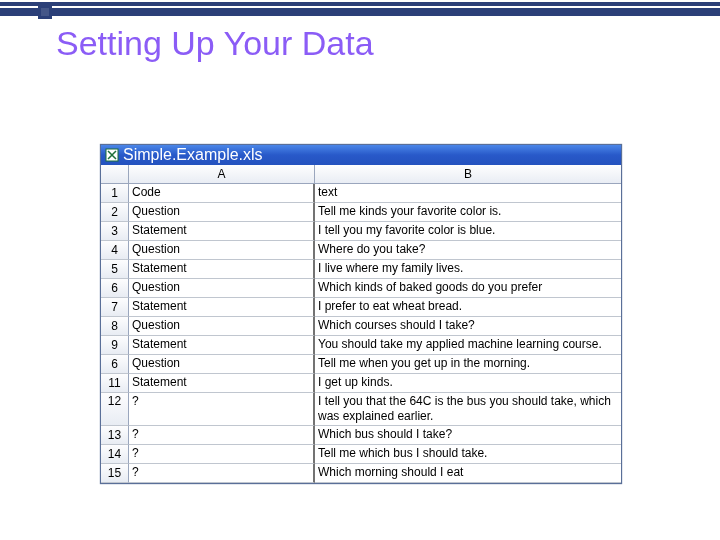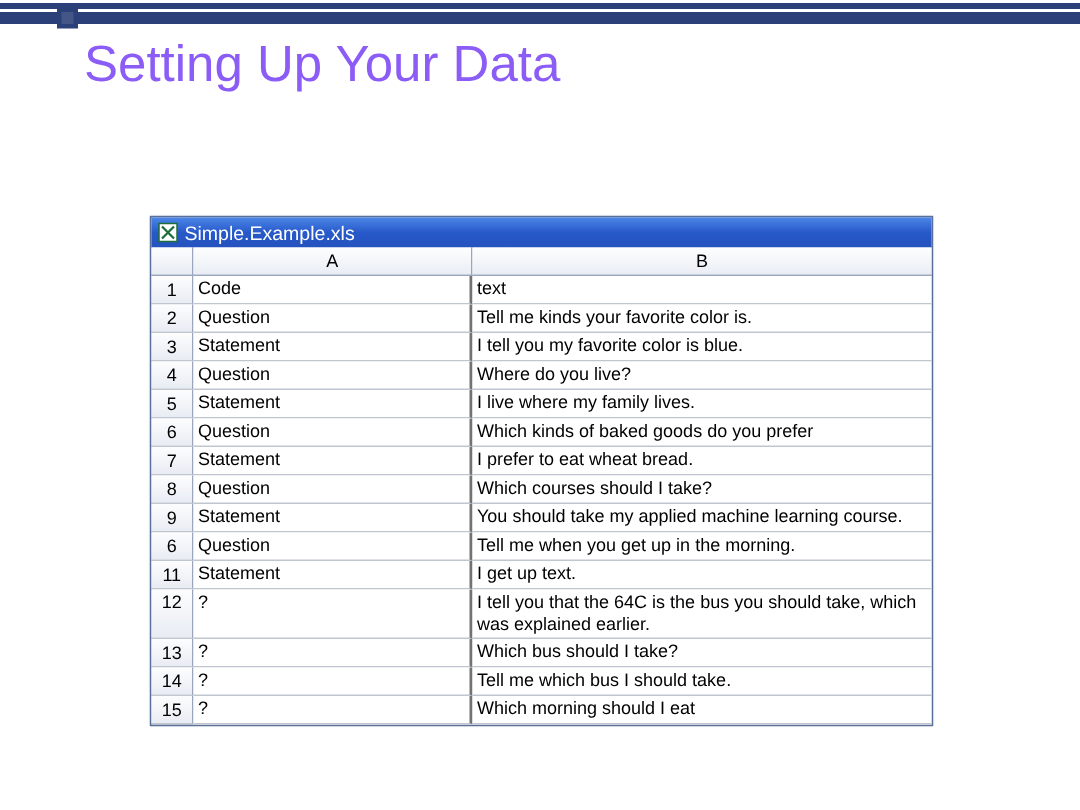--- a/index.html
+++ b/index.html
@@ -66,21 +66,21 @@
     padding-left: 4px;
   }
   .titlebar .app-icon {
     width: 14px; height: 14px;
     margin-right: 4px;
     display: inline-flex; align-items: center; justify-content: center;
   }
   .titlebar .app-icon svg { display: block; }
   .titlebar .filename {
     color: #ffffff;
-    font-size: 13px;
+    font-size: 16px;
     font-family: Tahoma, Arial, sans-serif;
     text-align: center;
   }
 
   
   .grid {
     display: grid;
     
     grid-template-columns: 28px 186px 1fr;
   }
@@ -162,21 +162,21 @@
     <div class="cell rowhdr">2</div>
     <div class="cell">Question</div>
     <div class="cell col-b">Tell me kinds your favorite color is.</div>
 
     <div class="cell rowhdr">3</div>
     <div class="cell">Statement</div>
     <div class="cell col-b">I tell you my favorite color is blue.</div>
 
     <div class="cell rowhdr">4</div>
     <div class="cell">Question</div>
-    <div class="cell col-b">Where do you live?</div>
+    <div class="cell col-b">Where do you take?</div>
 
     <div class="cell rowhdr">5</div>
     <div class="cell">Statement</div>
     <div class="cell col-b">I live where my family lives.</div>
 
     <div class="cell rowhdr">6</div>
     <div class="cell">Question</div>
     <div class="cell col-b">Which kinds of baked goods do you prefer</div>
 
     <div class="cell rowhdr">7</div>
@@ -190,21 +190,21 @@
     <div class="cell rowhdr">9</div>
     <div class="cell">Statement</div>
     <div class="cell col-b">You should take my applied machine learning course.</div>
 
     <div class="cell rowhdr">6</div>
     <div class="cell">Question</div>
     <div class="cell col-b">Tell me when you get up in the morning.</div>
 
     <div class="cell rowhdr">11</div>
     <div class="cell">Statement</div>
-    <div class="cell col-b">I get up text.</div>
+    <div class="cell col-b">I get up kinds.</div>
 
     <div class="cell rowhdr tall">12</div>
     <div class="cell tall">?</div>
     <div class="cell col-b tall">I tell you that the 64C is the bus you should take, which was explained earlier.</div>
 
     <div class="cell rowhdr">13</div>
     <div class="cell">?</div>
     <div class="cell col-b">Which bus should I take?</div>
 
     <div class="cell rowhdr">14</div>

